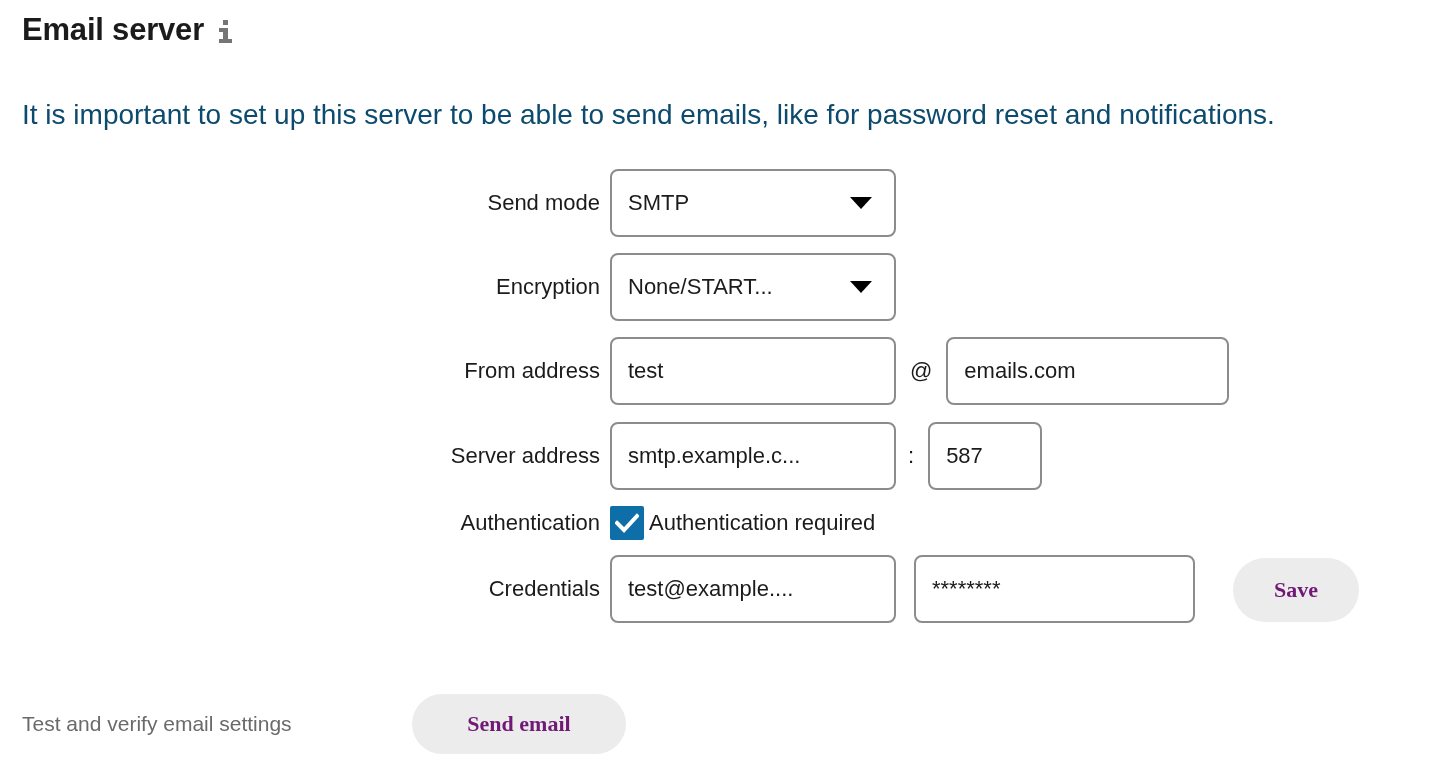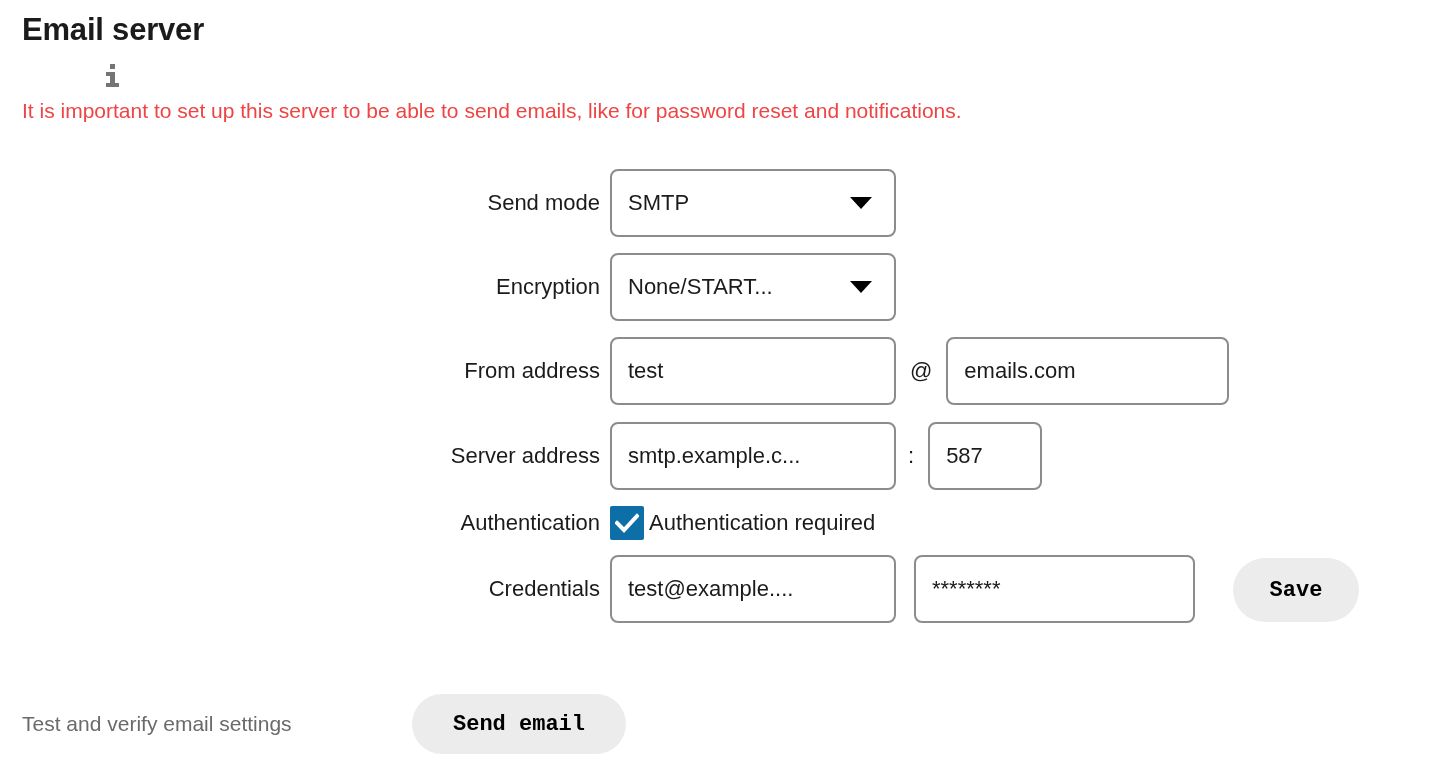--- a/index.html
+++ b/index.html
@@ -17,21 +17,20 @@
   }
 
   
   .page-header {
     position: absolute;
     left: 22px;
     top: 14px;
     display: flex;
     align-items: center;
     gap: 14px;
-    flex-direction: column;
   }
   .page-title {
     font-size: 31px;
     font-weight: bold;
     color: #1b1b1b;
     letter-spacing: -0.2px;
     line-height: 1;
   }
   .info-icon {
     display: inline-block;
@@ -59,22 +58,22 @@
     background:
       linear-gradient(#757575, #757575) 4px 0 / 5px 15px no-repeat,
       linear-gradient(#757575, #757575) 0 11px / 13px 4px no-repeat,
       linear-gradient(#757575, #757575) 0 0 / 5px 4px no-repeat;
   }
 
   .page-description {
     position: absolute;
     left: 22px;
     top: 99px;
-    font-size: 21px;
-    color: #ef4444;
+    font-size: 28px;
+    color: #0c4a6e;
     white-space: nowrap;
   }
 
   
   .form-row {
     position: absolute;
     display: flex;
     align-items: center;
     height: 66px;
   }
@@ -152,24 +151,24 @@
     margin-left: 5px;
     white-space: nowrap;
   }
 
   
   .btn {
     box-sizing: border-box;
     background: #ececec;
     border: none;
     border-radius: 34px;
-    font-family: Liberation Mono, monospace;
+    font-family: Liberation Serif, serif;
     font-size: 22px;
     font-weight: bold;
-    color: #000000;
+    color: #701a75;
     cursor: pointer;
     display: flex;
     align-items: center;
     justify-content: center;
     white-space: nowrap;
   }
   .btn-save {
     position: absolute;
     left: 1233px;
     top: 558px;

